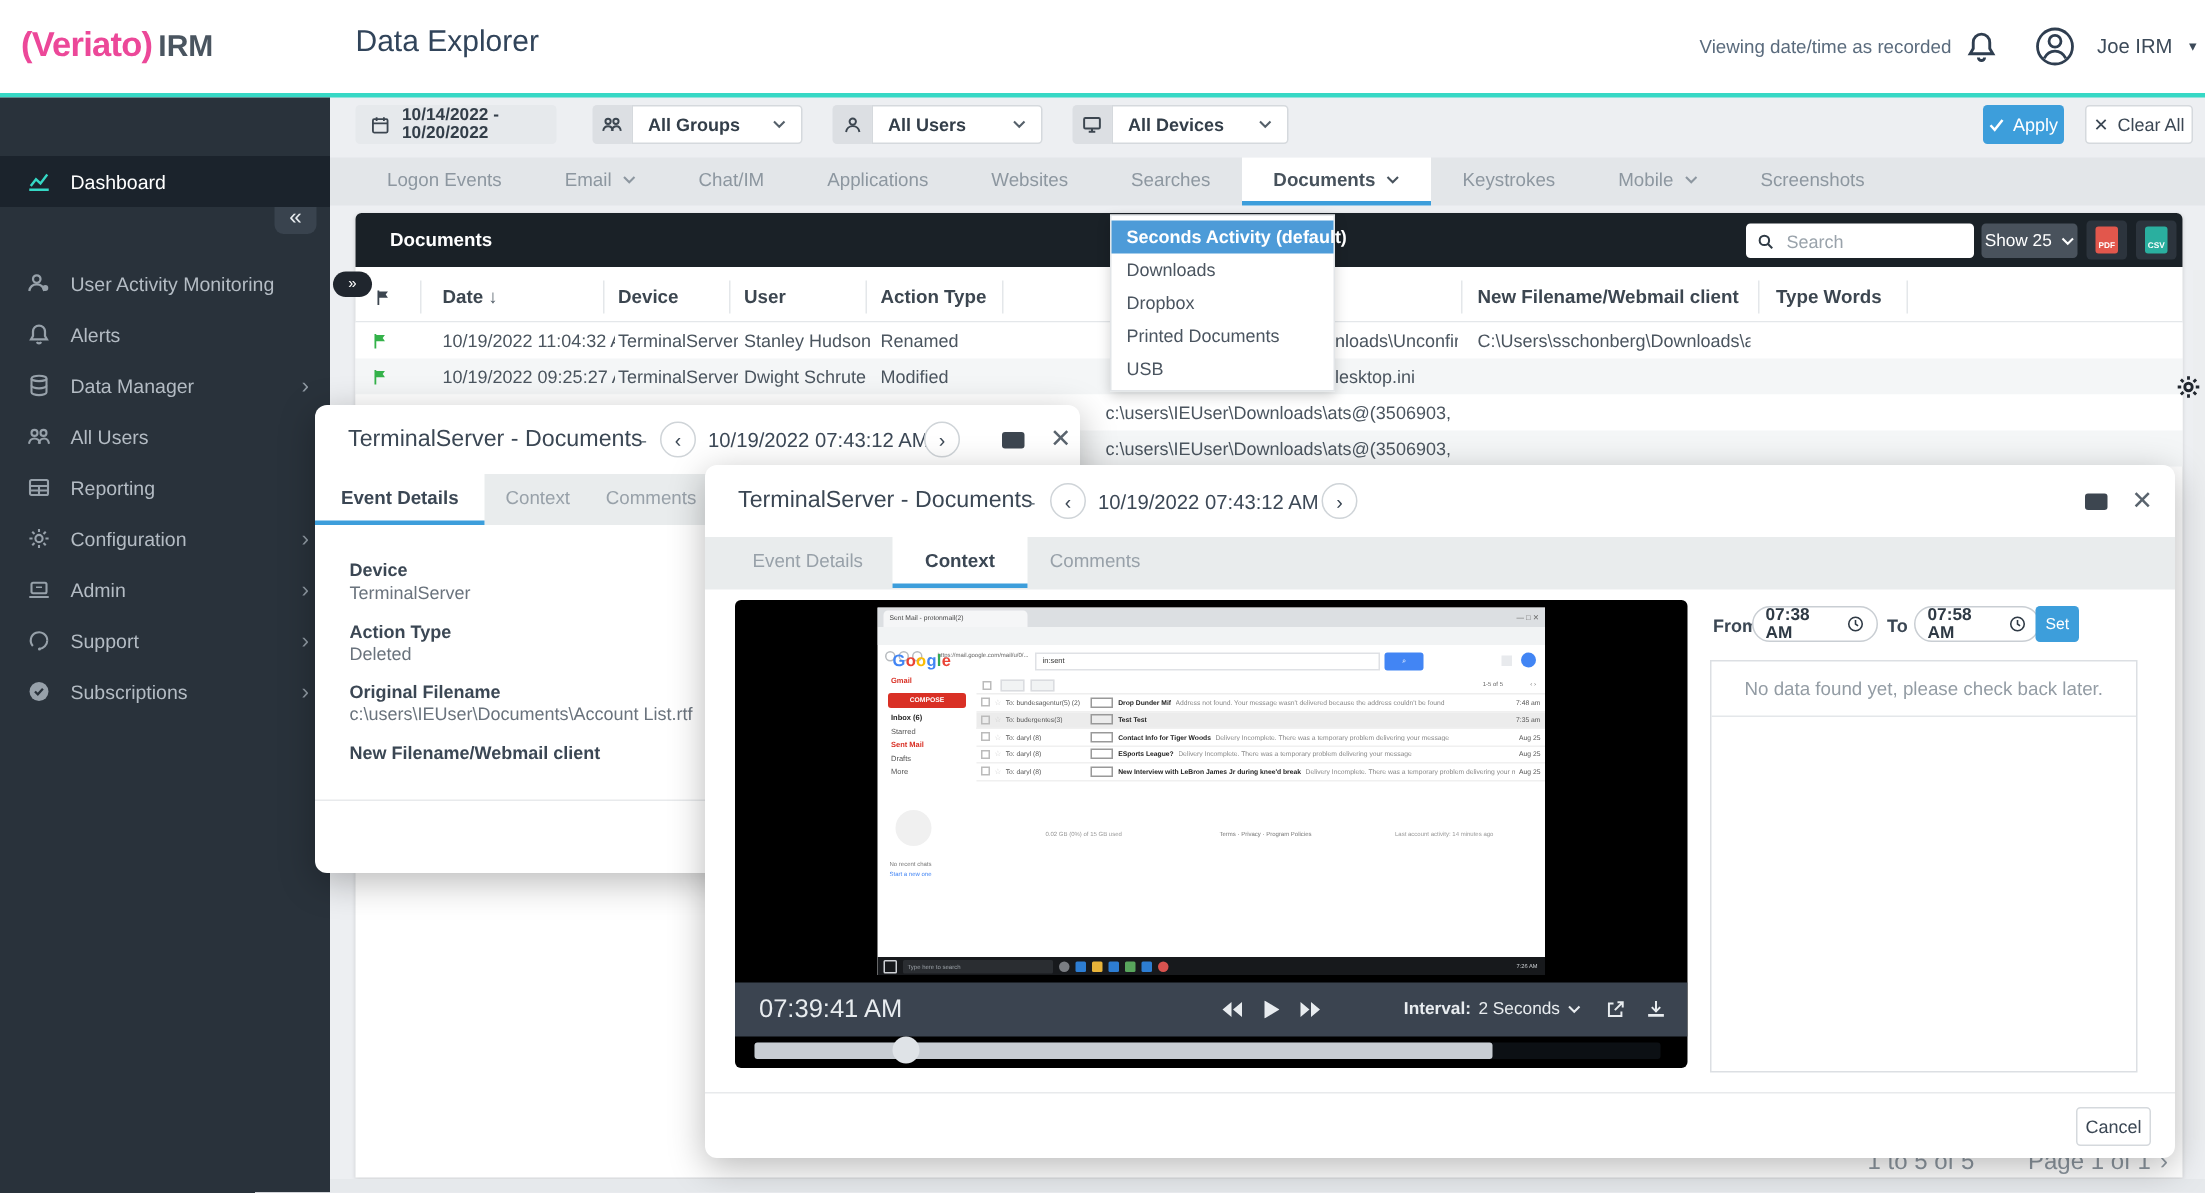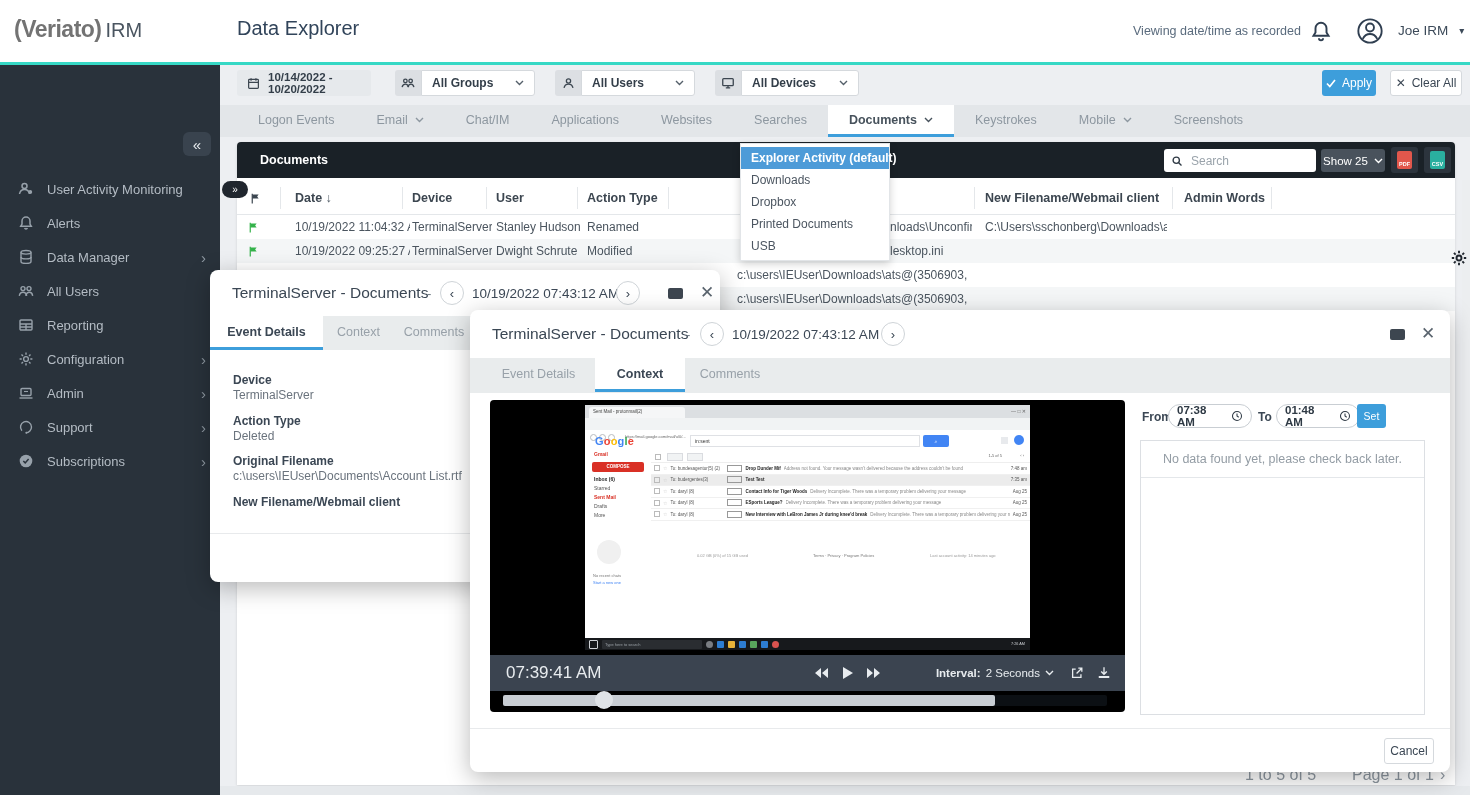--- a/index.html
+++ b/index.html
@@ -2,22 +2,22 @@
 <html><head>
 <meta charset="utf-8">
 <style>
   html,body{margin:0;padding:0;background:#dfe2e5;}
   .screen{position:relative;width:1470px;height:795px;overflow:hidden;background:#edeff2;
           font-family:"Liberation Sans",sans-serif;-webkit-font-smoothing:antialiased;}
   .abs{position:absolute;}
   svg{display:block;}
   
   .topbar{position:absolute;left:0;top:0;width:1470px;height:62px;background:#ffffff;}
-  .logo-main{font-weight:bold;font-size:23px;color:#737373;letter-spacing:-0.5px;}
-  .logo-sub{font-size:20px;color:#4a5560;margin-left:4px;}
+  .logo-main{font-weight:bold;font-size:23px;color:#ec4899;letter-spacing:-0.5px;}
+  .logo-sub{font-size:20px;color:#4a5560;margin-left:4px;font-weight:bold;}
   .accent{position:absolute;left:0;top:62px;width:1470px;height:3px;background:#36d8c5;}
   
   .sidebar{position:absolute;left:0;top:65px;width:220px;height:730px;background:#29323b;}
   .sitem{position:absolute;left:0;width:220px;height:34px;display:flex;align-items:center;gap:13px;
          padding-left:18px;box-sizing:border-box;color:#b4bcc4;font-size:13px;cursor:pointer;}
   .sitem.active{background:#1b232c;color:#ffffff;}
   .sico{width:16px;height:16px;color:#97a1aa;flex:none;}
   .sitem.active .sico{color:#35d8c5;}
   .schev{margin-left:auto;margin-right:14px;color:#8f99a2;font-size:15px;line-height:1;}
   .collapse-btn{position:absolute;left:183px;top:67px;width:28px;height:24px;background:#39434e;border-radius:6px;
@@ -151,20 +151,29 @@
       <span style="font-size:10px;">▾</span>
     </div>
   </div>
   <div class="accent"></div>
 
   <div class="sidebar">
     <div class="collapse-btn">
       <span>«</span>
     </div>
 
+    <div class="sitem active" style="top:39px;">
+      <span class="sico">
+          <svg width="16" height="16" viewBox="0 0 16 16" fill="none" stroke="currentColor" stroke-width="1.6">
+            <path d="M1.5 13.5h13"></path>
+            <path d="M2.5 11l3.5-4.5 3 2.8 4.5-6"></path>
+          </svg>
+        </span>
+      <span>Dashboard</span>
+    </div>
     <div class="sitem" style="top:107px;">
       <span class="sico">
           <svg width="16" height="16" viewBox="0 0 16 16" fill="none" stroke="currentColor" stroke-width="1.5">
             <circle cx="6.5" cy="5" r="2.5"></circle>
             <path d="M1.5 13c.5-3 2.5-4.5 5-4.5s4.5 1.5 5 4.5"></path>
             <circle cx="12.2" cy="11" r="2" fill="currentColor" stroke="none"></circle>
           </svg>
         </span>
       <span>User Activity Monitoring</span>
     </div>
@@ -392,21 +401,21 @@
         <path d="M3 1.5v13" stroke="#3c4650" stroke-width="1.6"></path>
         <path d="M3 2.5h8.5l-2 2.7 2 2.7H3z" fill="#3c4650"></path>
       </svg>
     </span>
   <span class="th" style="left:295px;cursor:pointer;"><span>Date</span> <span style="font-weight:normal;color:#55606a;">↓</span></span>
   <span class="th" style="left:412px;"><span>Device</span></span>
   <span class="th" style="left:496px;"><span>User</span></span>
   <span class="th" style="left:587px;"><span>Action Type</span></span>
   <span class="th" style="left:745px;"><span>Original Filename</span></span>
   <span class="th" style="left:985px;"><span>New Filename/Webmail client</span></span>
-  <span class="th" style="left:1184px;"><span>Admin Words</span></span>
+  <span class="th" style="left:1184px;"><span>Type Words</span></span>
   <div class="colsep" style="left:280px;"></div>
     <div class="colsep" style="left:402px;"></div>
   <div class="colsep" style="left:486px;"></div>
     <div class="colsep" style="left:577px;"></div>
   <div class="colsep" style="left:668px;"></div>
     <div class="colsep" style="left:974px;"></div>
   <div class="colsep" style="left:1172px;"></div>
     <div class="colsep" style="left:1271px;"></div>
   <div class="abs" style="left:237px;top:214px;width:1218px;height:1px;background:#e4e7ea;"></div>
 
@@ -452,21 +461,21 @@
       </svg>
   </div>
   <div class="abs" style="left:220px;top:786px;width:1250px;height:9px;background:#e6e9ec;"></div>
 
   <span class="pagetext" style="left:1245px;">1 to 5 of 5</span>
   <span class="pagetext" style="left:1352px;">Page 1 of 1</span>
   <span class="pagetext" style="left:1440px;cursor:pointer;">›</span>
 
   <div class="dropmenu">
     <div class="menu-item selected">
-        <span>Explorer Activity (default)</span>
+        <span>Seconds Activity (default)</span>
       </div>
     <div class="menu-item">
         <span>Downloads</span>
       </div>
     <div class="menu-item">
         <span>Dropbox</span>
       </div>
     <div class="menu-item">
         <span>Printed Documents</span>
       </div>
@@ -680,21 +689,21 @@
       <span>07:38 AM</span>
       <span style="margin-left:auto;">
           <svg width="12" height="12" viewBox="0 0 16 16" fill="none" stroke="#2f3a45" stroke-width="1.4">
             <circle cx="8" cy="8" r="6"></circle>
             <path d="M8 4.5V8l2.3 1.6"></path>
           </svg>
         </span>
     </div>
     <span class="rlabel" style="left:788px;top:100px;">To</span>
     <div class="time-pill" style="left:806px;top:94px;">
-      <span>01:48 AM</span>
+      <span>07:58 AM</span>
       <span style="margin-left:auto;">
           <svg width="12" height="12" viewBox="0 0 16 16" fill="none" stroke="#2f3a45" stroke-width="1.4">
             <circle cx="8" cy="8" r="6"></circle>
             <path d="M8 4.5V8l2.3 1.6"></path>
           </svg>
         </span>
     </div>
     <div class="btn-blue abs" style="left:887px;top:94px;width:29px;height:24px;font-size:10.5px;">
       <span>Set</span>
     </div>

